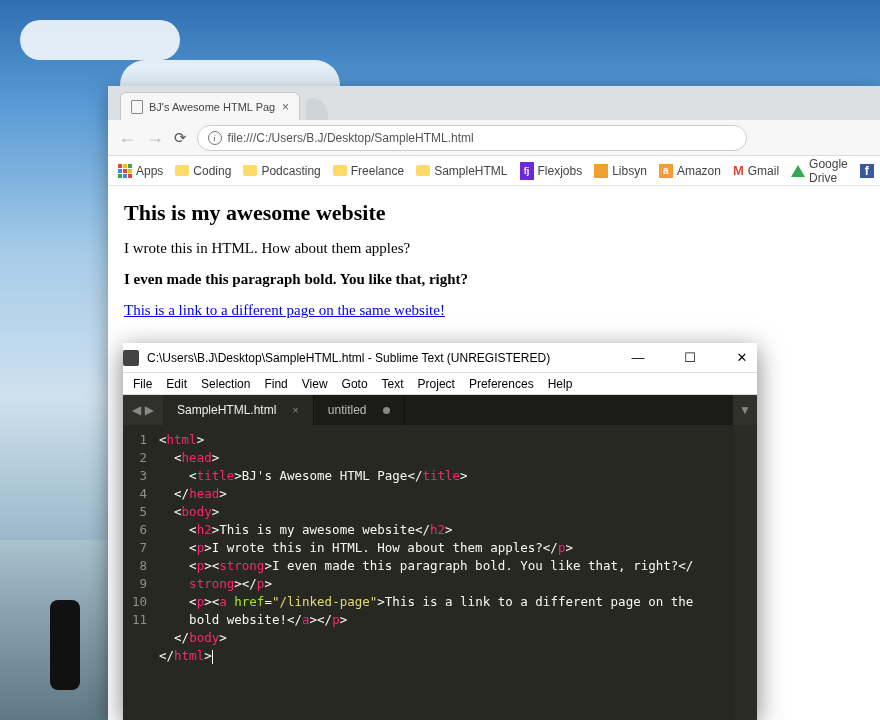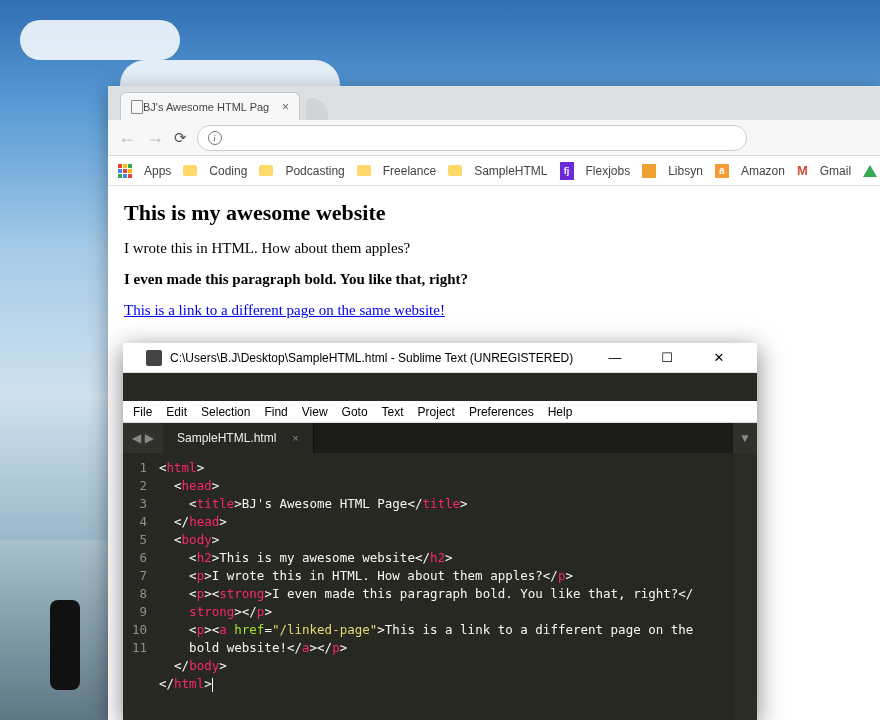--- a/index.html
+++ b/index.html
@@ -18,31 +18,31 @@
 .c2{top:60px;left:120px;width:220px;height:50px}
 
 
 .chrome {
   position:absolute; left:108px; top:86px; width:772px; height:634px;
   background:#fff; box-shadow:0 4px 20px rgba(0,0,0,.35);
   border-top-left-radius:4px;
 }
 .chrome .tabstrip { height:34px; background:#dce0e3; display:flex; align-items:flex-end; padding-left:12px; }
 .chrome .tab { height:28px; background:#f7f7f7; border-top-left-radius:6px; border-top-right-radius:6px;
-  display:flex; align-items:center; padding:0 10px; font-size:11px; color:#444; min-width:180px; border:1px solid #c6c6c6; border-bottom:none;}
+  display:flex; align-items:center; padding:0 10px; font-size:11px; color:#444; gap:6px; min-width:180px; border:1px solid #c6c6c6; border-bottom:none;}
 .chrome .tab .page-icon { width:12px; height:14px; border:1px solid #888; border-radius:1px; }
 .chrome .tab .close { margin-left:auto; font-size:12px; color:#666; }
 .chrome .tab-ghost { width:22px; height:22px; background:#cfd4d8; margin-left:6px; border-top-left-radius:5px; border-top-right-radius:18px; align-self:flex-end;}
 .chrome .toolbar { height:36px; background:#f7f7f7; border-bottom:1px solid #dcdcdc; display:flex; align-items:center; padding:0 10px; gap:10px;}
 .nav-arrow { color:#b7b7b7; font-size:18px; }
 .reload { color:#555; font-size:15px; }
 .omnibox { flex:0 0 auto; width:550px; height:26px; border:1px solid #ccc; border-radius:13px; display:flex; align-items:center; padding:0 10px; font-size:12px; color:#555; gap:6px; background:#fff;}
 .omnibox .info-icon { width:14px; height:14px; border:1px solid #777; border-radius:50%; display:flex; align-items:center; justify-content:center; font-size:9px; font-family:Georgia, serif; font-style:italic;}
 .chrome .bookmarks { height:30px; border-bottom:1px solid #e4e4e4; display:flex; align-items:center; padding:0 10px; gap:12px; font-size:12px; color:#444;}
-.bm { display:flex; align-items:center; gap:12px; cursor:pointer; }
+.bm { display:flex; align-items:center; gap:4px; cursor:pointer; }
 .bm .fold { width:14px; height:11px; background:#ffd969; border-radius:2px; }
 .bm .apps { width:14px; height:14px; background:
   repeating-linear-gradient(90deg,#e94335 0 4px,transparent 4px 5px),
   repeating-linear-gradient(0deg,transparent 0 4px,#fff 4px 5px);
   background-color:#4285f4; display:grid;}
 .bm .apps { background: conic-gradient(#ea4335 0 25%, #fbbc05 0 50%, #34a853 0 75%, #4285f4 0); border-radius:2px;}
 .bm .apps { background:none; width:14px;height:14px; display:grid; grid-template-columns:repeat(3,4px); grid-template-rows:repeat(3,4px); gap:1px;}
 .bm .apps span{background:#ea4335;}
 .bm .apps span:nth-child(2){background:#fbbc05}
 .bm .apps span:nth-child(3){background:#34a853}
@@ -63,25 +63,25 @@
 .chrome .page h2 { font-size:22px; font-weight:bold; margin-bottom:14px;}
 .chrome .page p { font-size:15px; margin-bottom:14px;}
 .chrome .page a { color:#0000ee; text-decoration:underline;}
 
 
 .sublime {
   position:absolute; left:123px; top:343px; width:634px; height:377px;
   background:#272822; color:#ddd; box-shadow:0 6px 24px rgba(0,0,0,.5);
   font-size:12px;
 }
-.sublime .titlebar { height:30px; background:#fff; color:#000; display:flex; align-items:center; padding:0 23px; border-bottom:1px solid #ddd;}
+.sublime .titlebar { height:30px; background:#fff; color:#000; display:flex; align-items:center; padding:0 0; border-bottom:1px solid #ddd;}
 .sublime .titlebar .appicon{width:16px;height:16px;background:#444;margin-right:8px;border-radius:2px}
 .sublime .titlebar .wbtns{margin-left:auto;display:flex;gap:22px;font-size:13px;font-family:Arial}
 .sublime .titlebar .wbtns span{width:30px;text-align:center}
-.sublime .menubar { height:22px; background:#fff; color:#000; display:flex; align-items:center; gap:14px; padding:0 10px; font-size:12px; border-bottom:1px solid #ddd;margin-top:28px;}
+.sublime .menubar { height:22px; background:#fff; color:#000; display:flex; align-items:center; gap:14px; padding:0 10px; font-size:12px; border-bottom:1px solid #ddd;}
 .sublime .tabbar { height:30px; background:#1b1c17; display:flex; align-items:stretch;}
 .sublime .tabbar .navbtns{width:40px;display:flex;align-items:center;justify-content:center;gap:4px;color:#888;background:#30312a}
 .sublime .tabbar .stab{padding:0 14px;display:flex;align-items:center;gap:16px;color:#bbb;font-size:12px;border-right:1px solid #111}
 .sublime .tabbar .stab.active{background:#272822;color:#eee}
 .sublime .tabbar .stab .x{color:#888;font-size:11px}
 .sublime .tabbar .stab .dot{width:7px;height:7px;border-radius:50%;background:#888}
 .sublime .tabbar .drop{margin-left:auto;width:24px;display:flex;align-items:center;justify-content:center;color:#888;background:#30312a}
 .sublime .editor { display:flex; height:calc(100% - 30px - 22px - 30px); font-family:Consolas, monospace; font-size:12.5px; position:relative;}
 .sublime .gutter { width:32px; text-align:right; color:#90908a; padding:6px 8px 0 0; background:#272822; line-height:18px;}
 .sublime .code { flex:1; padding:6px 8px 0 4px; line-height:18px; white-space:pre; color:#f8f8f2;}
@@ -111,20 +111,21 @@
       <span class="close">×</span>
     </div>
     <div class="tab-ghost"></div>
   </div>
   <div class="toolbar">
     <span class="nav-arrow">←</span>
     <span class="nav-arrow">→</span>
     <span class="reload">⟳</span>
     <div class="omnibox">
       <span class="info-icon">i</span>
+      <span>file:///C:/Users/B.J/Desktop/SampleHTML.html</span>
     </div>
   </div>
   <div class="bookmarks">
     <div class="bm">
       <span class="apps">
           <span></span>
           <span></span>
           <span></span>
           <span></span>
           <span></span>
@@ -203,20 +204,24 @@
     <span>Text</span>
     <span>Project</span>
     <span>Preferences</span>
     <span>Help</span>
   </div>
   <div class="tabbar">
     <div class="navbtns">◀ ▶</div>
     <div class="stab active">
       <span>SampleHTML.html</span>
         <span class="x">×</span>
+    </div>
+    <div class="stab">
+      <span>untitled</span>
+        <span class="dot"></span>
     </div>
     <div class="drop">▼</div>
   </div>
   <div class="editor">
     <div class="gutter">
       <div>1</div>
         <div>2</div>
         <div>3</div>
         <div>4</div>
         <div>5</div>

